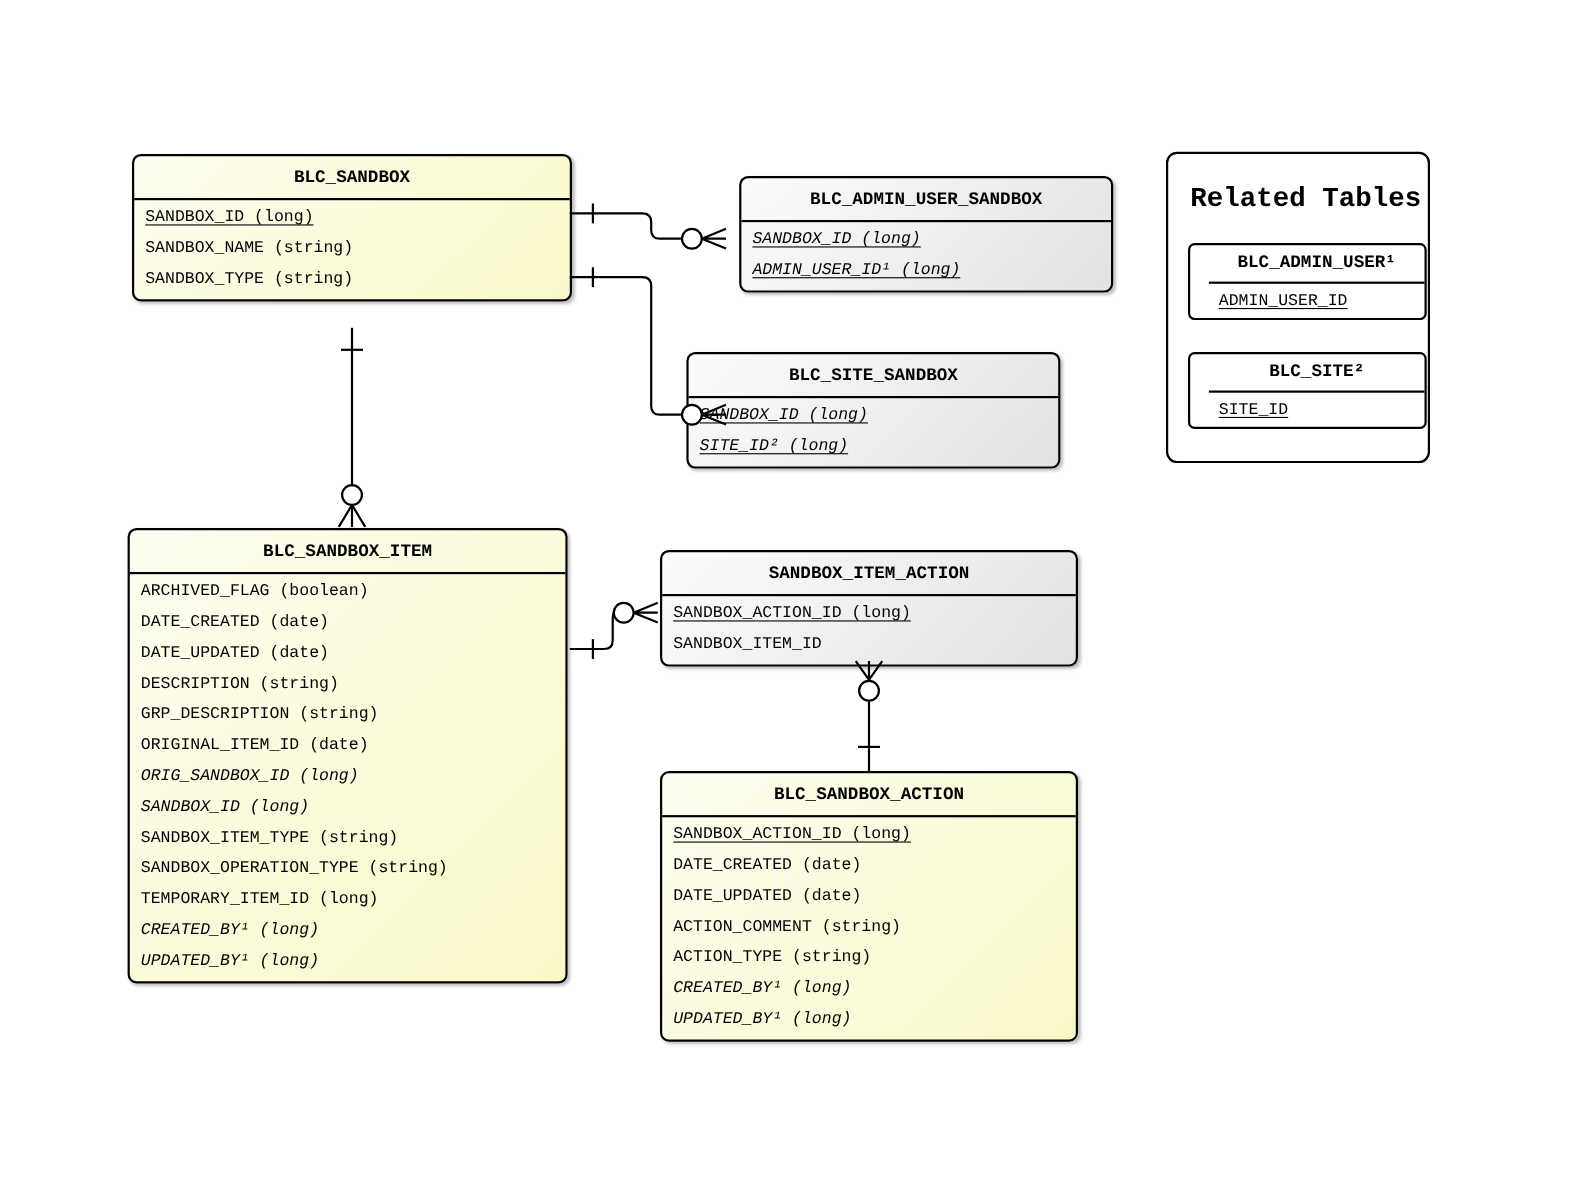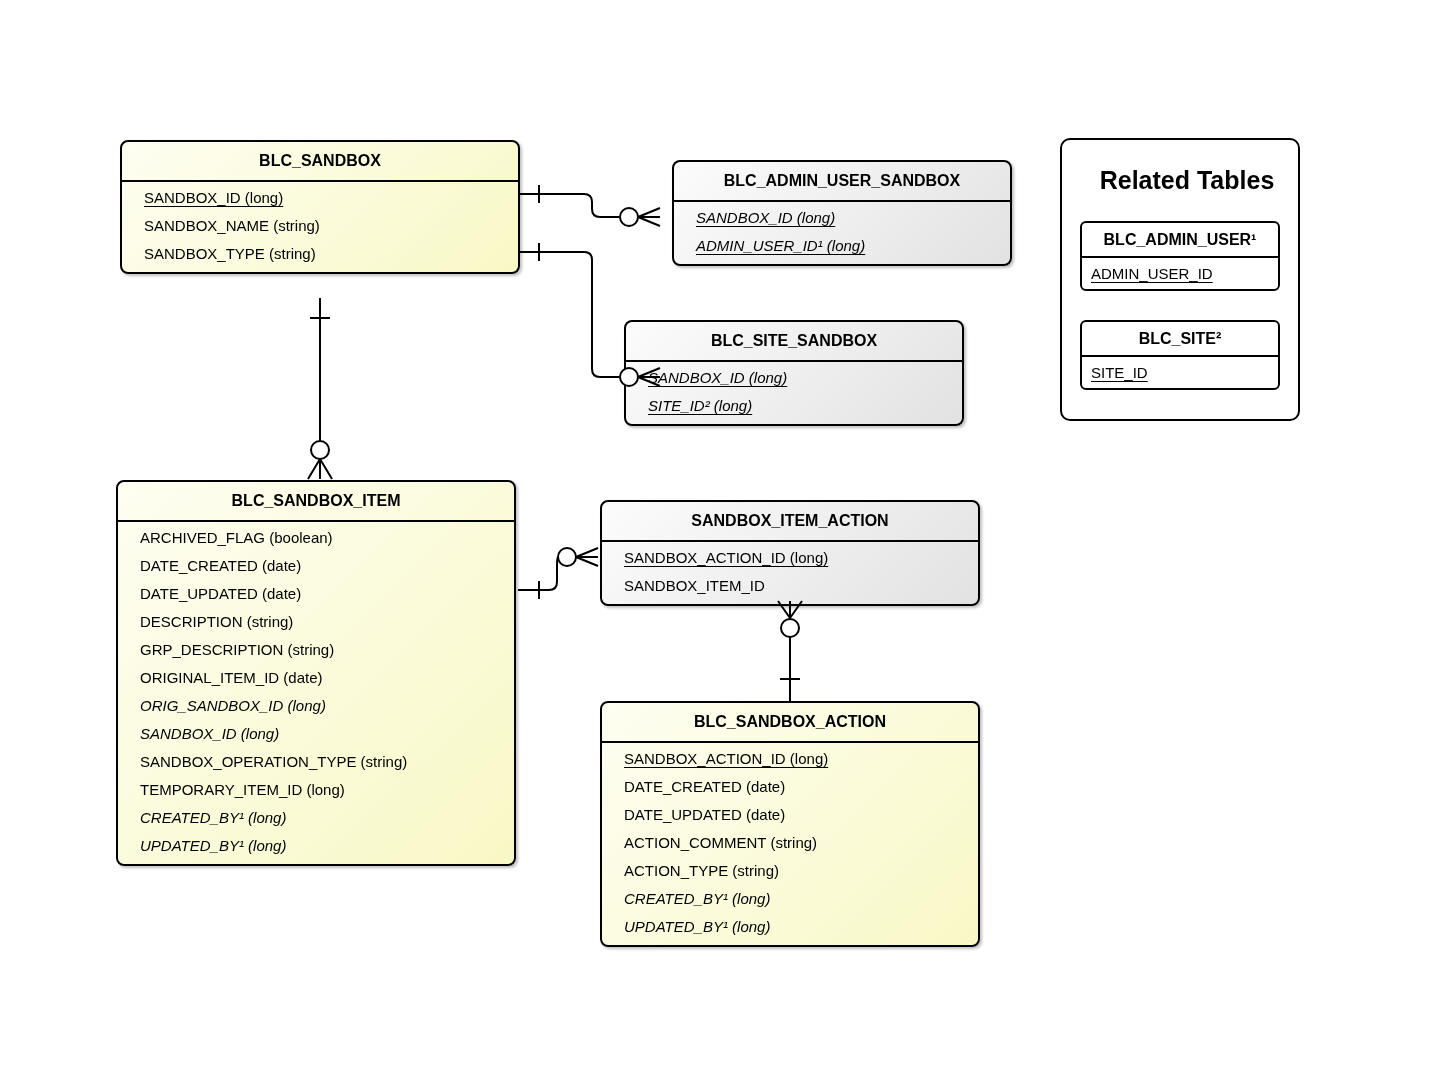--- a/index.html
+++ b/index.html
@@ -1,48 +1,48 @@
 <!DOCTYPE html>
 <html><head>
 <meta charset="utf-8">
 <style>
   html,body { margin:0; padding:0; background:#ffffff; }
   #canvas {
     position:relative; width:1439px; height:1092px; background:#ffffff;
-    font-family:Liberation Sans, sans-serif; color:#000;
+    font-family:Liberation Mono, monospace; color:#000;
     overflow:hidden;
   }
   .etable {
     position:absolute;
     background:linear-gradient(135deg,#fefef2 0%,#f8f8c6 100%);
     border:2px solid #000; border-radius:8px;
     box-shadow:2px 2px 3px rgba(0,0,0,0.25);
   }
   .etable.gray { background:linear-gradient(135deg,#fcfcfc 0%,#e2e2e2 100%); }
   .etable .hdr {
     font-weight:bold; text-align:center; font-size:16px; line-height:38px;
     border-bottom:2px solid #000; white-space:nowrap; overflow:hidden;
   }
-  .etable .rows { padding:2px 0 4px 12px; }
+  .etable .rows { padding:2px 0 4px 0; }
   .etable .row {
     font-size:15px; line-height:28px; padding:0 10px; white-space:nowrap;
   }
   .row.pk { text-decoration:underline; text-underline-offset:3px; }
   .row.fk { font-style:italic; }
 
   .panel {
     position:absolute; background:#ffffff;
     border:2px solid #000; border-radius:10px;
   }
   .panel .ptitle {
     font-size:25px; font-weight:bold; text-align:center; margin-top:26px;margin-left:14px;
   }
   .rtable {
     position:absolute; background:#ffffff;
-    border:2px solid #000; border-radius:6px;
+    border:2px solid #000; border-radius:6px;padding-left:17px;
   }
   .rtable .hdr {
     font-weight:bold; text-align:center; font-size:16px; line-height:33px;
     border-bottom:2px solid #000; white-space:nowrap;
   }
   .rtable .row {
     font-size:15px; line-height:31px; padding:0 9px; white-space:nowrap;
   }
   #connector-layer {
     position:absolute; left:0; top:0; pointer-events:none;
@@ -84,20 +84,21 @@
     <div class="hdr">BLC_SANDBOX_ITEM</div>
     <div class="rows">
         <div class="row">ARCHIVED_FLAG (boolean)</div>
         <div class="row">DATE_CREATED (date)</div>
         <div class="row">DATE_UPDATED (date)</div>
         <div class="row">DESCRIPTION (string)</div>
         <div class="row">GRP_DESCRIPTION (string)</div>
         <div class="row">ORIGINAL_ITEM_ID (date)</div>
         <div class="row fk">ORIG_SANDBOX_ID (long)</div>
         <div class="row fk">SANDBOX_ID (long)</div>
+        <div class="row">SANDBOX_ITEM_TYPE (string)</div>
         <div class="row">SANDBOX_OPERATION_TYPE (string)</div>
         <div class="row">TEMPORARY_ITEM_ID (long)</div>
         <div class="row fk">CREATED_BY¹ (long)</div>
         <div class="row fk">UPDATED_BY¹ (long)</div>
       </div>
   </div>
 
   <div class="etable gray" style="left:600px; top:500px; width:376px;">
     <div class="hdr">SANDBOX_ITEM_ACTION</div>
     <div class="rows">

